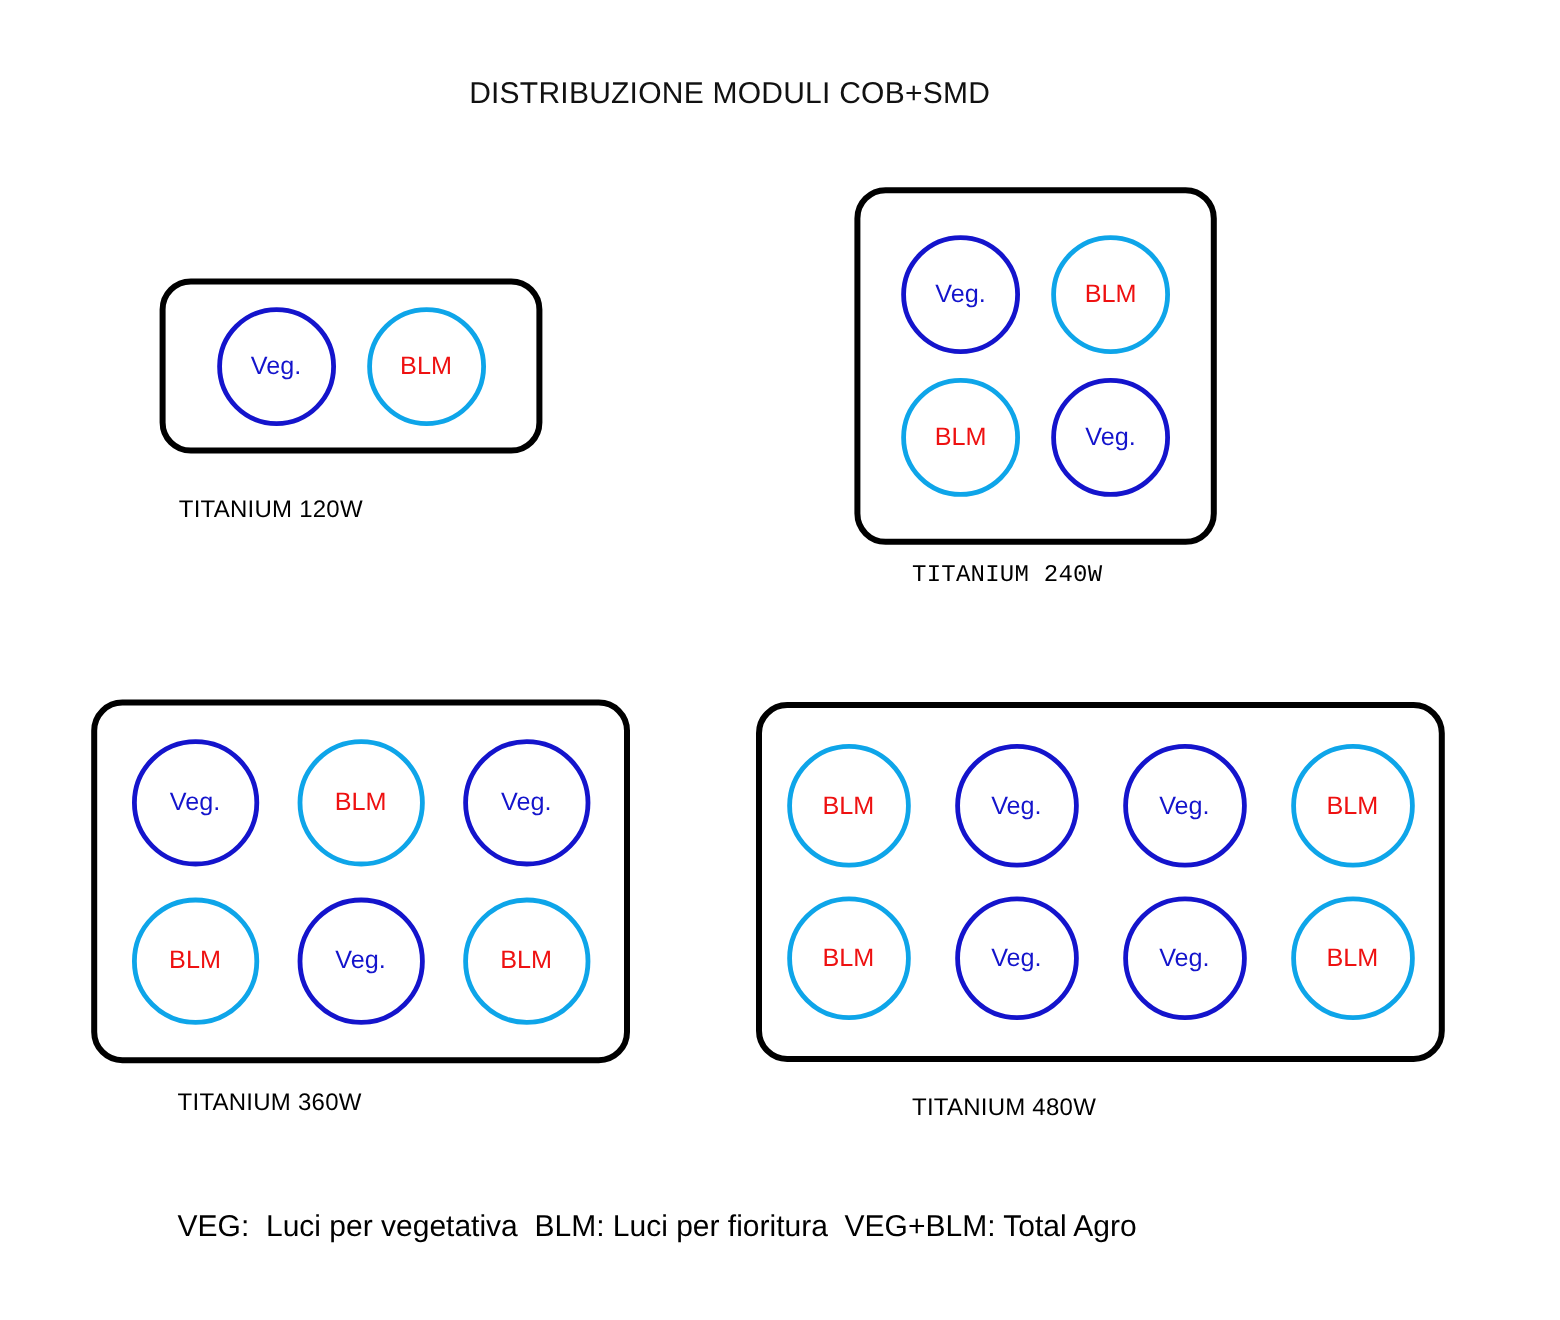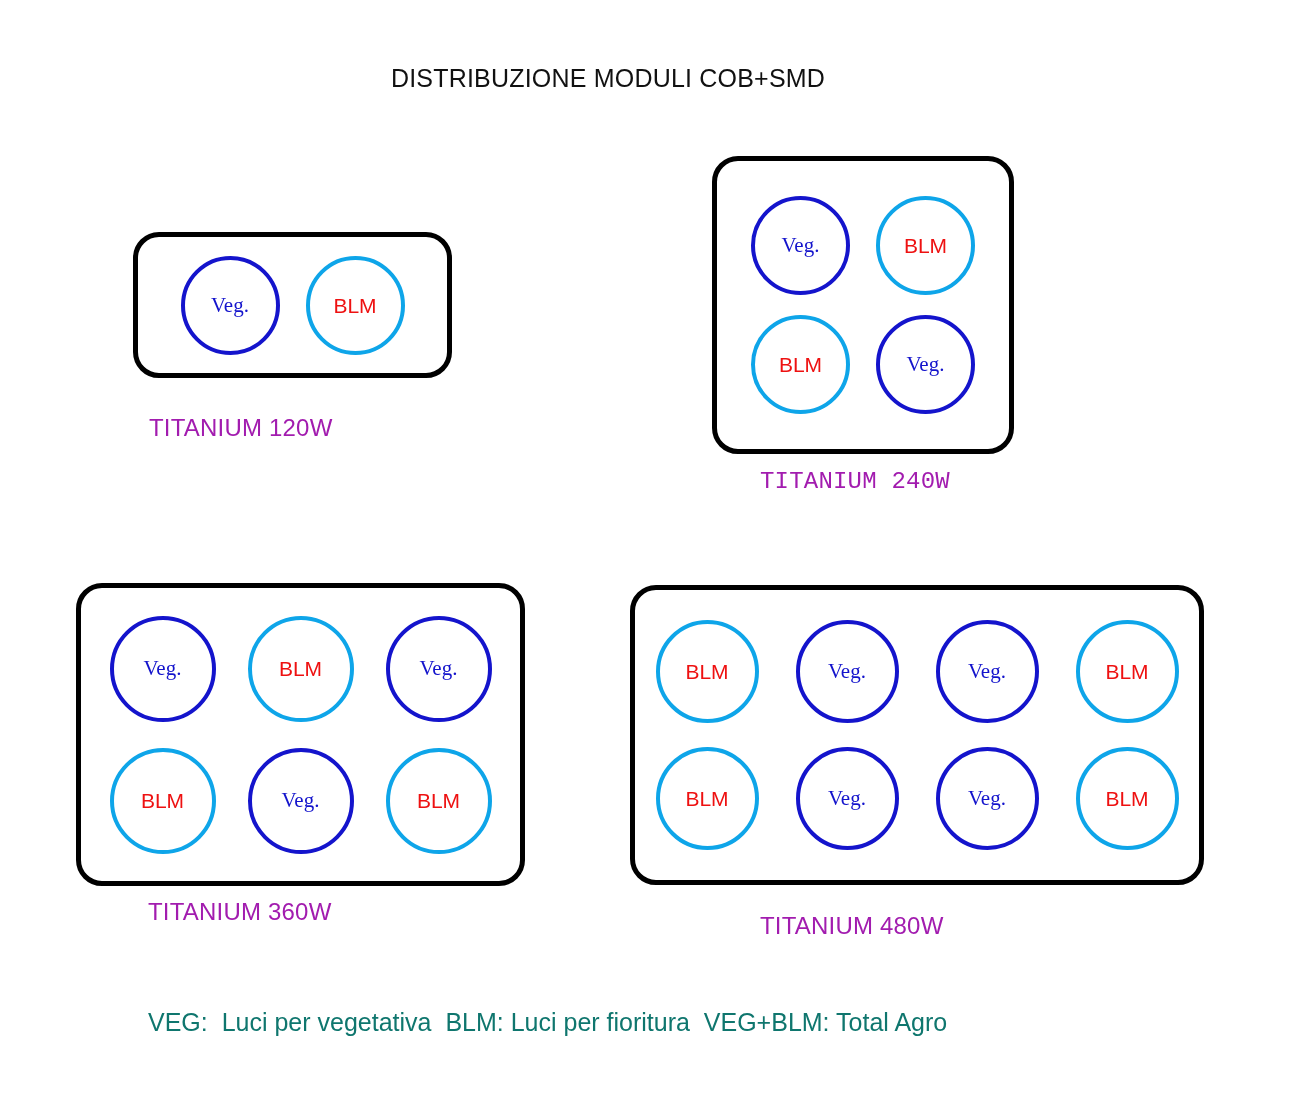--- a/index.html
+++ b/index.html
@@ -69,33 +69,32 @@
     line-height: 1;
     white-space: pre;
     font-family: "Liberation Sans", sans-serif;
   }
 
   .module.veg {
     border: 4px solid #1414cc;
   }
   .module.veg .module-label {
     color: #1414cc;
-    font-family: Liberation Serif, serif;
   }
   .module.blm {
     border: 4px solid #0ea5e9;
   }
   .module.blm .module-label {
     color: #ee1111;
   }
 
   .panel-caption {
     position: absolute;
-    font-size: 24px;
-    color: #a21caf;
+    font-size: 20px;
+    color: #000000;
     white-space: pre;
     letter-spacing: 0.2px;
   }
 
   
   
   #panel-120w { left: 133px; top: 232px; }
   #panel-120w .board { width: 319px; height: 146px; }
   #panel-120w .board-row { gap: 26px; }
   #panel-120w .module { width: 99px; height: 99px; }
@@ -108,37 +107,37 @@
   #panel-240w .board-row + .board-row { margin-top: 20px; }
   #panel-240w .module { width: 99px; height: 99px; }
   #panel-240w .panel-caption { left: 48px; top: 312px; font-family: Liberation Mono, monospace; }
 
   
   #panel-360w { left: 76px; top: 583px; }
   #panel-360w .board { width: 449px; height: 303px; }
   #panel-360w .board-row { gap: 32px; }
   #panel-360w .board-row + .board-row { margin-top: 26px; }
   #panel-360w .module { width: 106px; height: 106px; }
-  #panel-360w .panel-caption { left: 72px; top: 315px; }
+  #panel-360w .panel-caption { left: 72px; top: 325px; }
 
   
   #panel-480w { left: 630px; top: 585px; }
   #panel-480w .board { width: 574px; height: 300px; }
   #panel-480w .board-row { gap: 37px; }
   #panel-480w .board-row + .board-row { margin-top: 24px; }
   #panel-480w .module { width: 103px; height: 103px; }
   #panel-480w .panel-caption { left: 130px; top: 327px; }
 
   
   #legend {
     position: absolute;
     left: 148px;
     top: 1008px;
     font-size: 25px;
-    color: #0f766e;
+    color: #000000;
     white-space: pre;
   }
 </style>
 </head>
 <body>
 
 <div id="diagram-title">DISTRIBUZIONE MODULI COB+SMD</div>
 
 <div class="panel-group" id="panel-120w">
   <div class="board">

